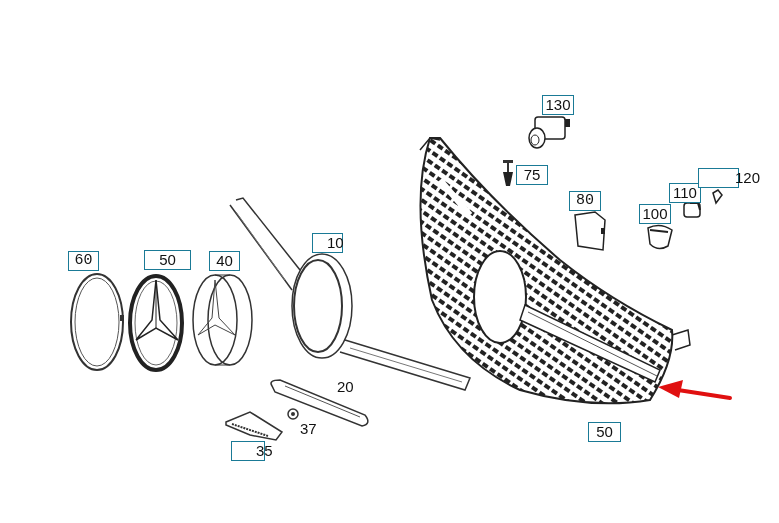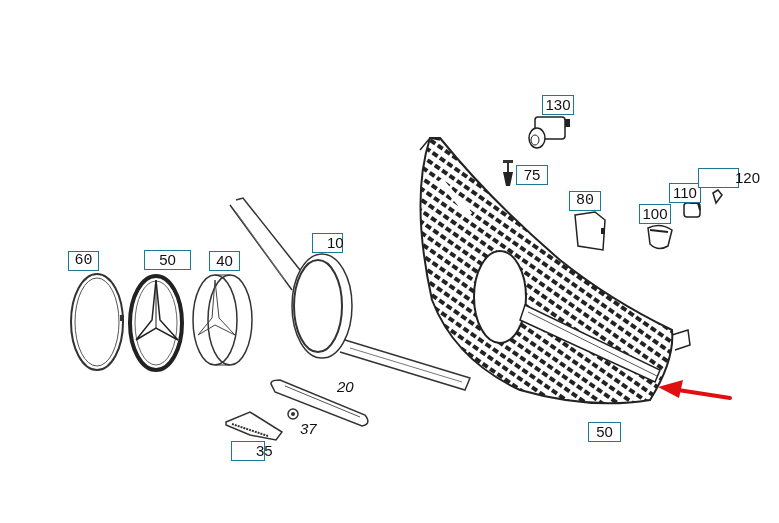--- a/index.html
+++ b/index.html
@@ -2,21 +2,21 @@
 <html><head>
 <meta charset="utf-8">
 <style>
   html, body { margin:0; padding:0; background:#ffffff; }
   body { width:779px; height:523px; position:relative; overflow:hidden;
          font-family:"Liberation Sans", sans-serif; }
   #canvas { position:absolute; left:0; top:0; width:779px; height:523px; }
   .label-box { position:absolute; border:1.5px solid #1a7a96; background:#fff;
                font-size:15px; line-height:18px; color:#111; text-align:center;
                box-sizing:border-box; height:20px; padding:0 2px; }
-  .plain-label { position:absolute; font-size:15px; color:#111; line-height:18px;font-style:italic; }
+  .plain-label { position:absolute; font-size:15px; color:#111; line-height:18px; }
 </style>
 </head>
 <body>
 
 <div id="canvas">
   <svg width="779" height="523" viewBox="0 0 779 523" xmlns="http://www.w3.org/2000/svg">
     <defs>
       <pattern id="mesh" width="9" height="9" patternUnits="userSpaceOnUse" patternTransform="rotate(35)">
         <rect width="9" height="9" fill="#fff"></rect>
         <rect x="1" y="1" width="6" height="4" fill="#222"></rect>

